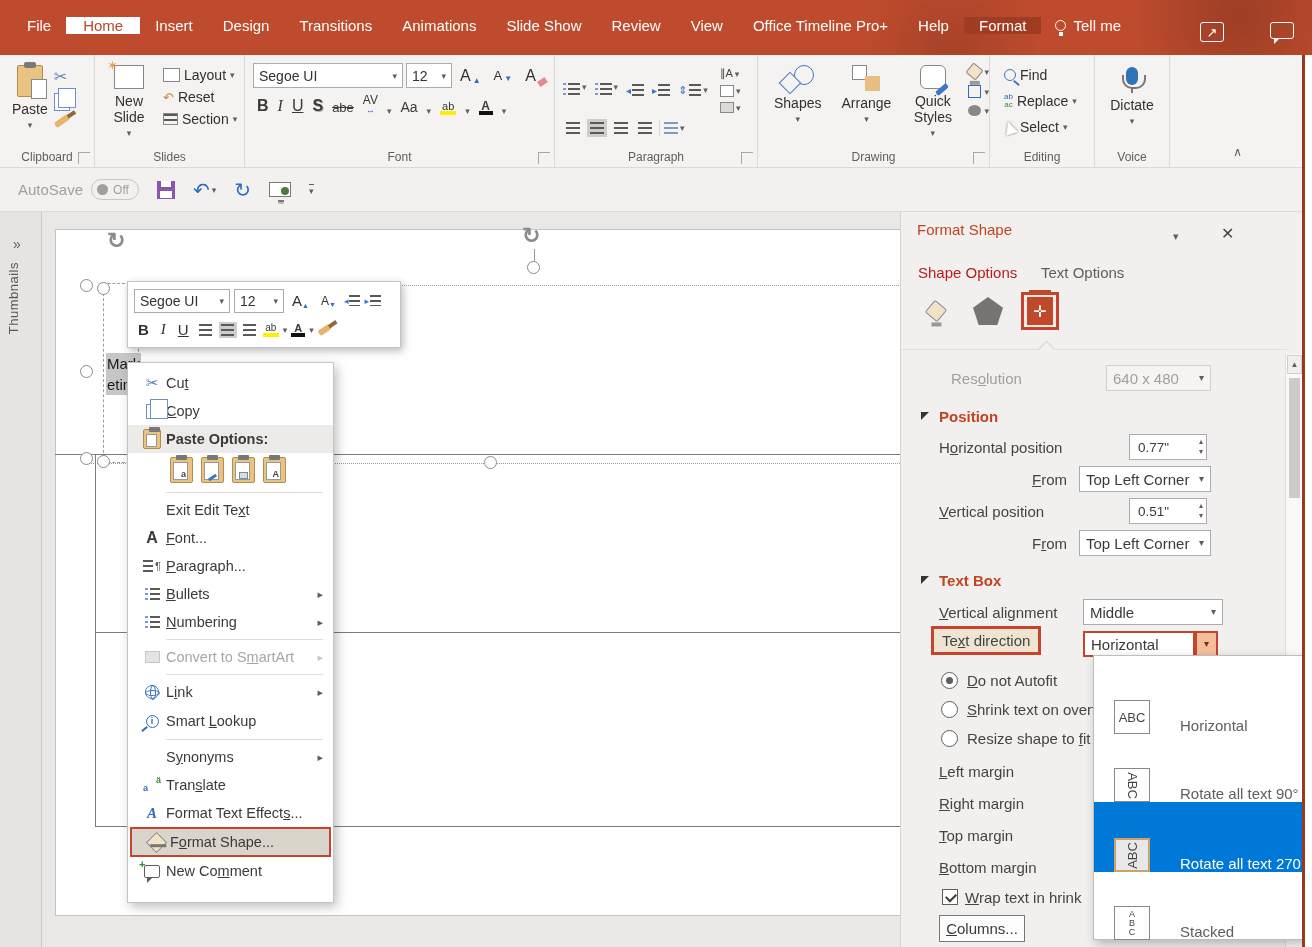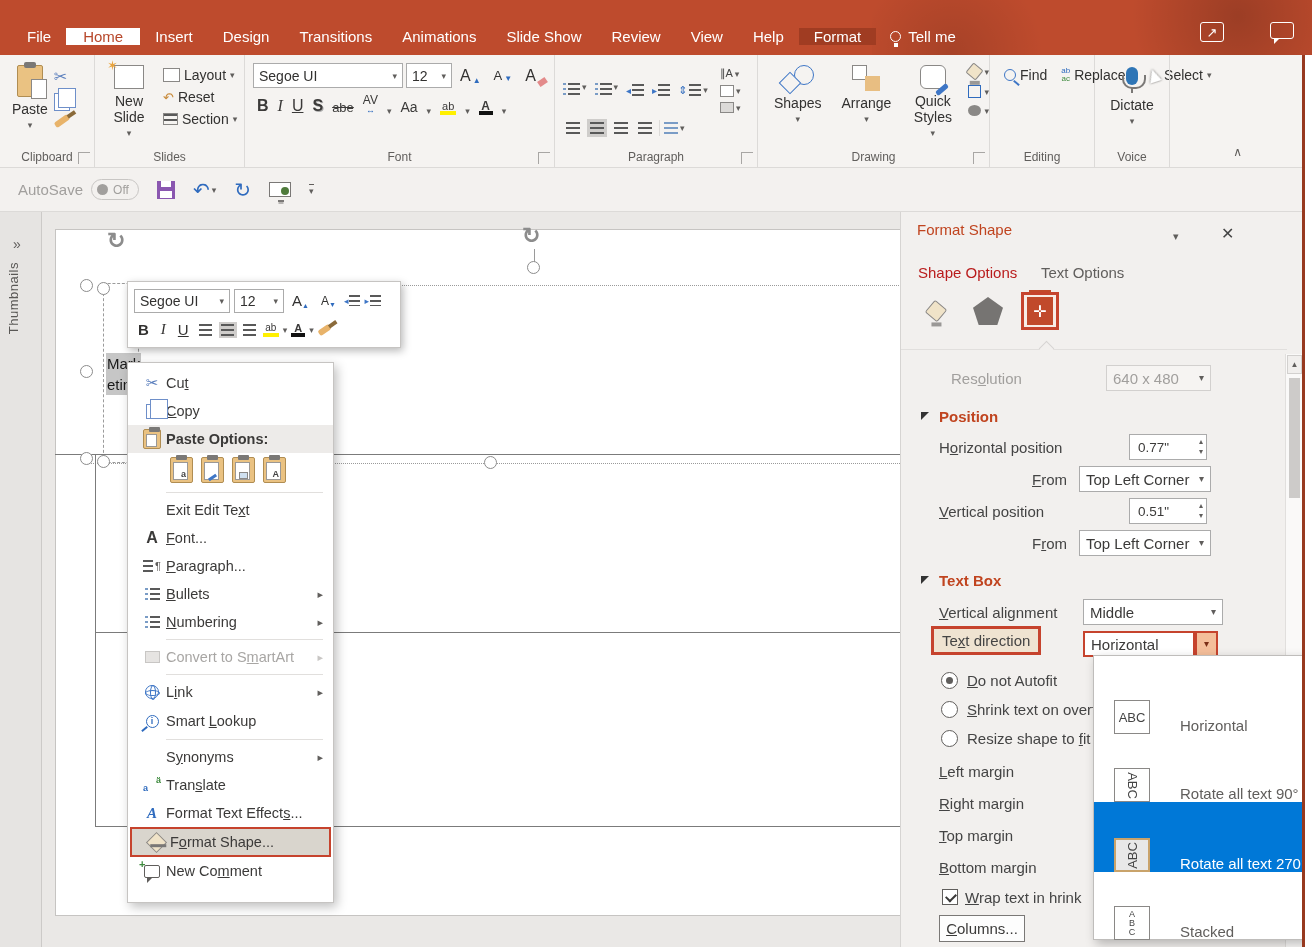--- a/index.html
+++ b/index.html
@@ -4,21 +4,21 @@
 <style>
   *{box-sizing:border-box;margin:0;padding:0}
   body{font-family:"Liberation Sans",sans-serif;background:#fff}
   .app{position:relative;width:1312px;height:947px;overflow:hidden;background:#EAE8E6;font-size:14px;color:#3B3A39}
   .u{text-decoration:underline}
 
   
   .titlebar{position:absolute;left:0;top:0;width:1312px;height:55px;background:#BE4B2D;overflow:hidden}
   .tb-tex1{position:absolute;right:-30px;top:-40px;width:260px;height:140px;background:radial-gradient(circle at 60% 40%,rgba(0,0,0,.18),rgba(0,0,0,0) 60%)}
   .tb-tex2{position:absolute;right:240px;top:-20px;width:200px;height:120px;background:radial-gradient(circle at 40% 60%,rgba(0,0,0,.12),rgba(0,0,0,0) 65%)}
-  .tabs{position:absolute;left:12px;top:17px;height:38px;display:flex;align-items:center}
+  .tabs{position:absolute;left:12px;top:17px;height:38px;display:flex;align-items:flex-start}
   .tab{display:flex;align-items:center;padding:0 15px;color:#fff;font-size:15px;white-space:nowrap;cursor:default}
   .tab.active{background:#fff;color:#B7472A;padding:0 17px}
   .tab.contextual{background:#A03C22}
   .tellme{display:flex;align-items:center;gap:7px;color:#fff;font-size:15px;padding:0 14px}
   .bulb{width:11px;height:11px;border:1.5px solid #fff;border-radius:50%;position:relative}
   .bulb:after{content:"";position:absolute;left:2.5px;top:11px;width:4px;height:4px;background:#fff}
   .tb-right{position:absolute;right:18px;top:22px;display:flex;gap:46px;color:#fff}
   .share-ic{width:24px;height:20px;border:1.6px solid #fff;border-radius:3px;display:flex;align-items:center;justify-content:center;font-size:13px}
   .comment-ic{width:24px;height:17px;border:1.6px solid #fff;border-radius:3px;position:relative}
   .comment-ic:after{content:"";position:absolute;left:3px;bottom:-6px;border:3px solid transparent;border-top-color:#fff;border-left-color:#fff}
@@ -189,20 +189,21 @@
     <div class="tabs">
       <div class="tab">File</div>
       <div class="tab active">Home</div>
       <div class="tab">Insert</div>
       <div class="tab">Design</div>
       <div class="tab">Transitions</div>
       <div class="tab">Animations</div>
       <div class="tab">Slide Show</div>
       <div class="tab">Review</div>
       <div class="tab">View</div>
+      <div class="tab">Office Timeline Pro+</div>
       <div class="tab">Help</div>
       <div class="tab contextual">Format</div>
       <div class="tellme">
         <span class="bulb"></span>
         <span>Tell me</span>
       </div>
     </div>
     <div class="tb-right">
       <span class="share-ic">↗</span>
       <span class="comment-ic"></span>
@@ -398,21 +399,21 @@
               <span style="width:13px;height:11px;background:#8A8886;border-radius:50%;display:inline-block"></span>
               <span class="dd">▾</span>
             </span>
         </div>
       </div>
       <div class="rg-label">Drawing</div>
       <div class="launcher"></div>
     </div>
 
     <div class="rgroup" style="width:105px">
-      <div style="display:flex;flex-direction:row;gap:6px;padding:4px 0 0 10px">
+      <div style="display:flex;flex-direction:column;gap:6px;padding:4px 0 0 10px">
         <div class="smallbtn">
             <span class="mag"></span>
             <span>Find</span>
           </div>
         <div class="smallbtn">
             <span class="stk" style="font-size:8px;line-height:8px">
               <span style="color:#2F6BBE">ab</span>
               <span style="color:#3E8A3E">ac</span>
             </span>
             <span>Replace</span>

